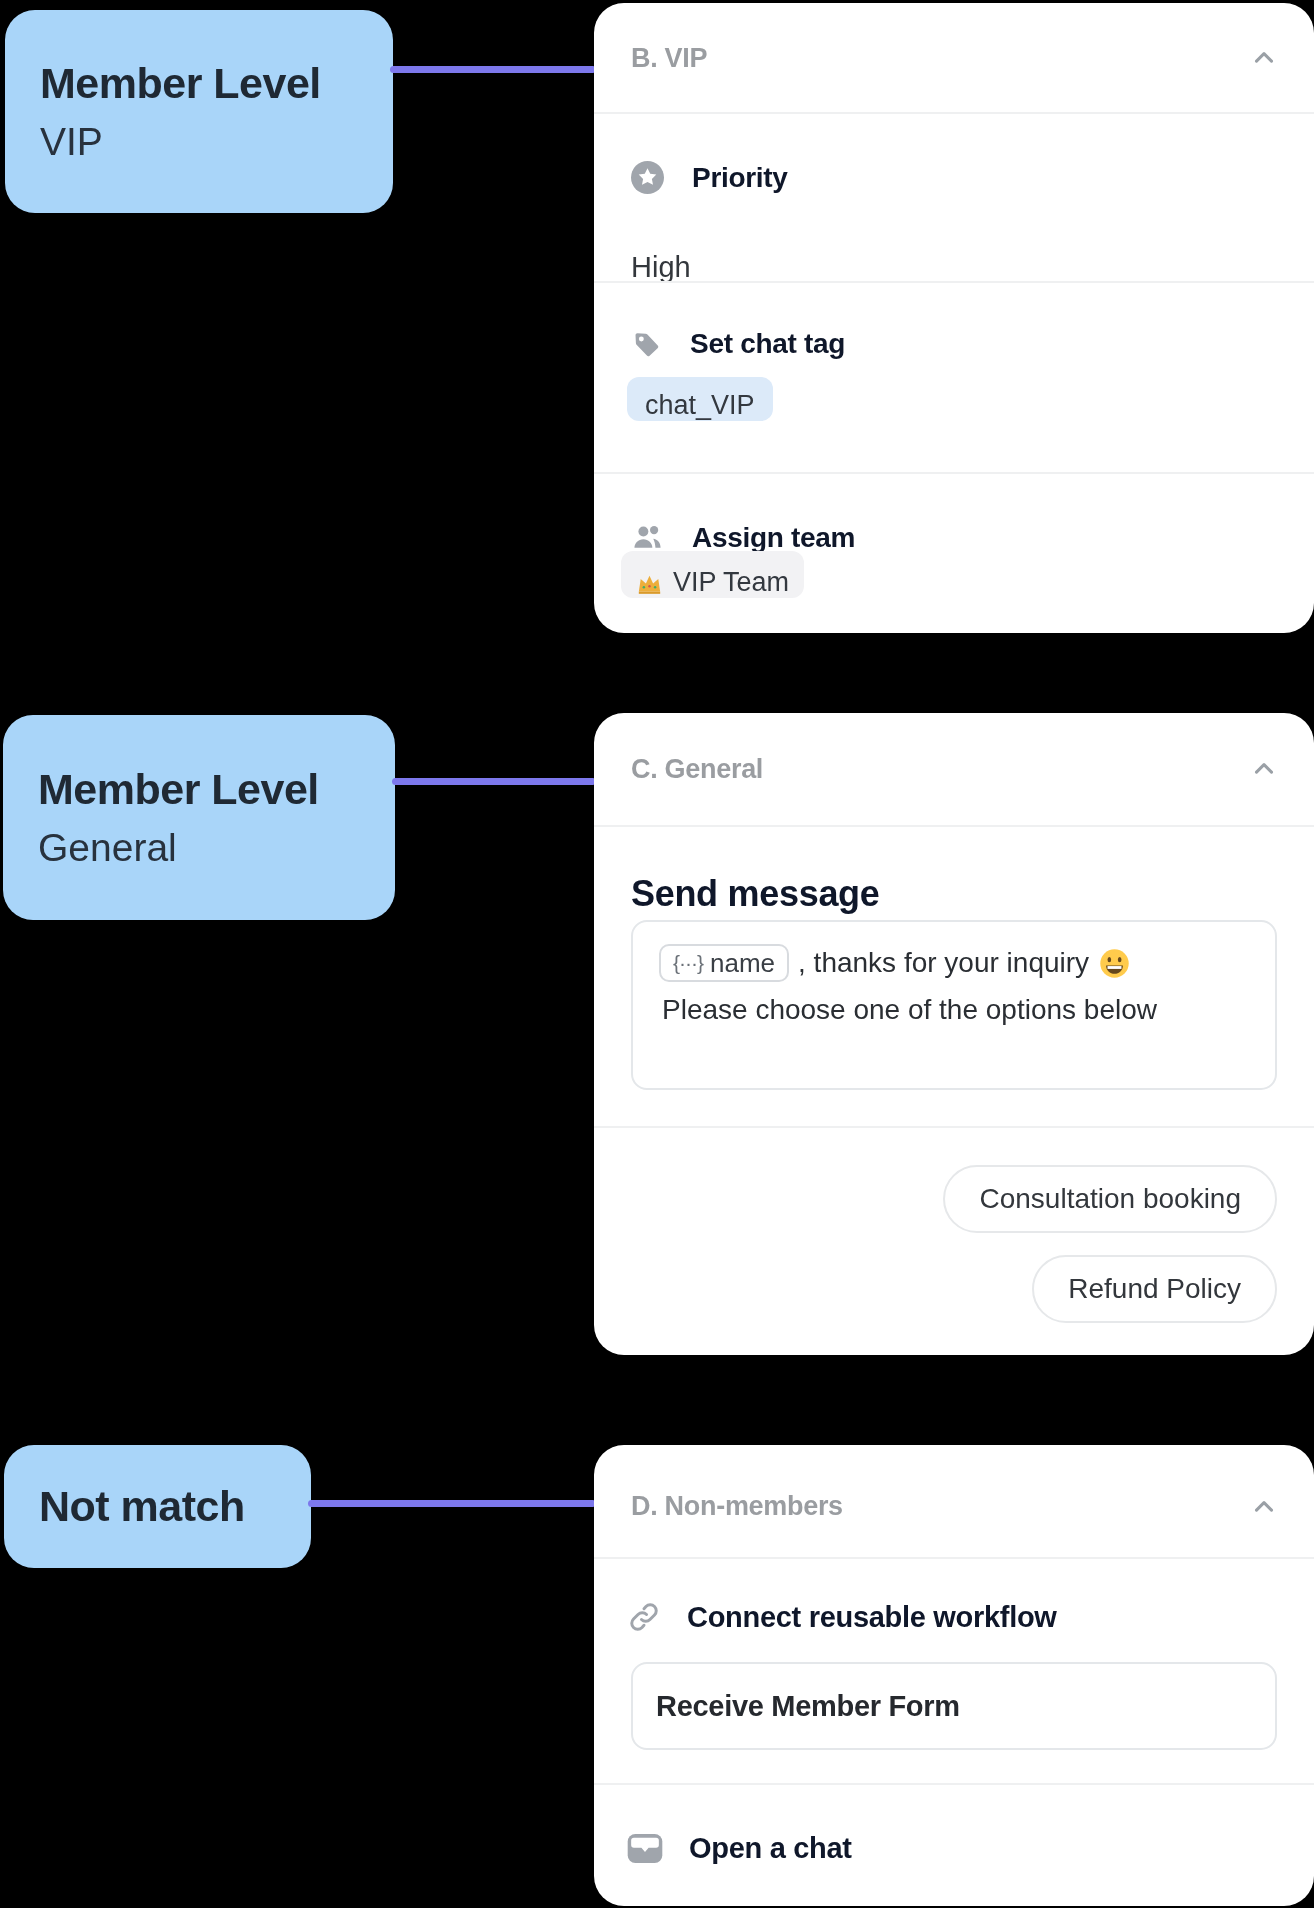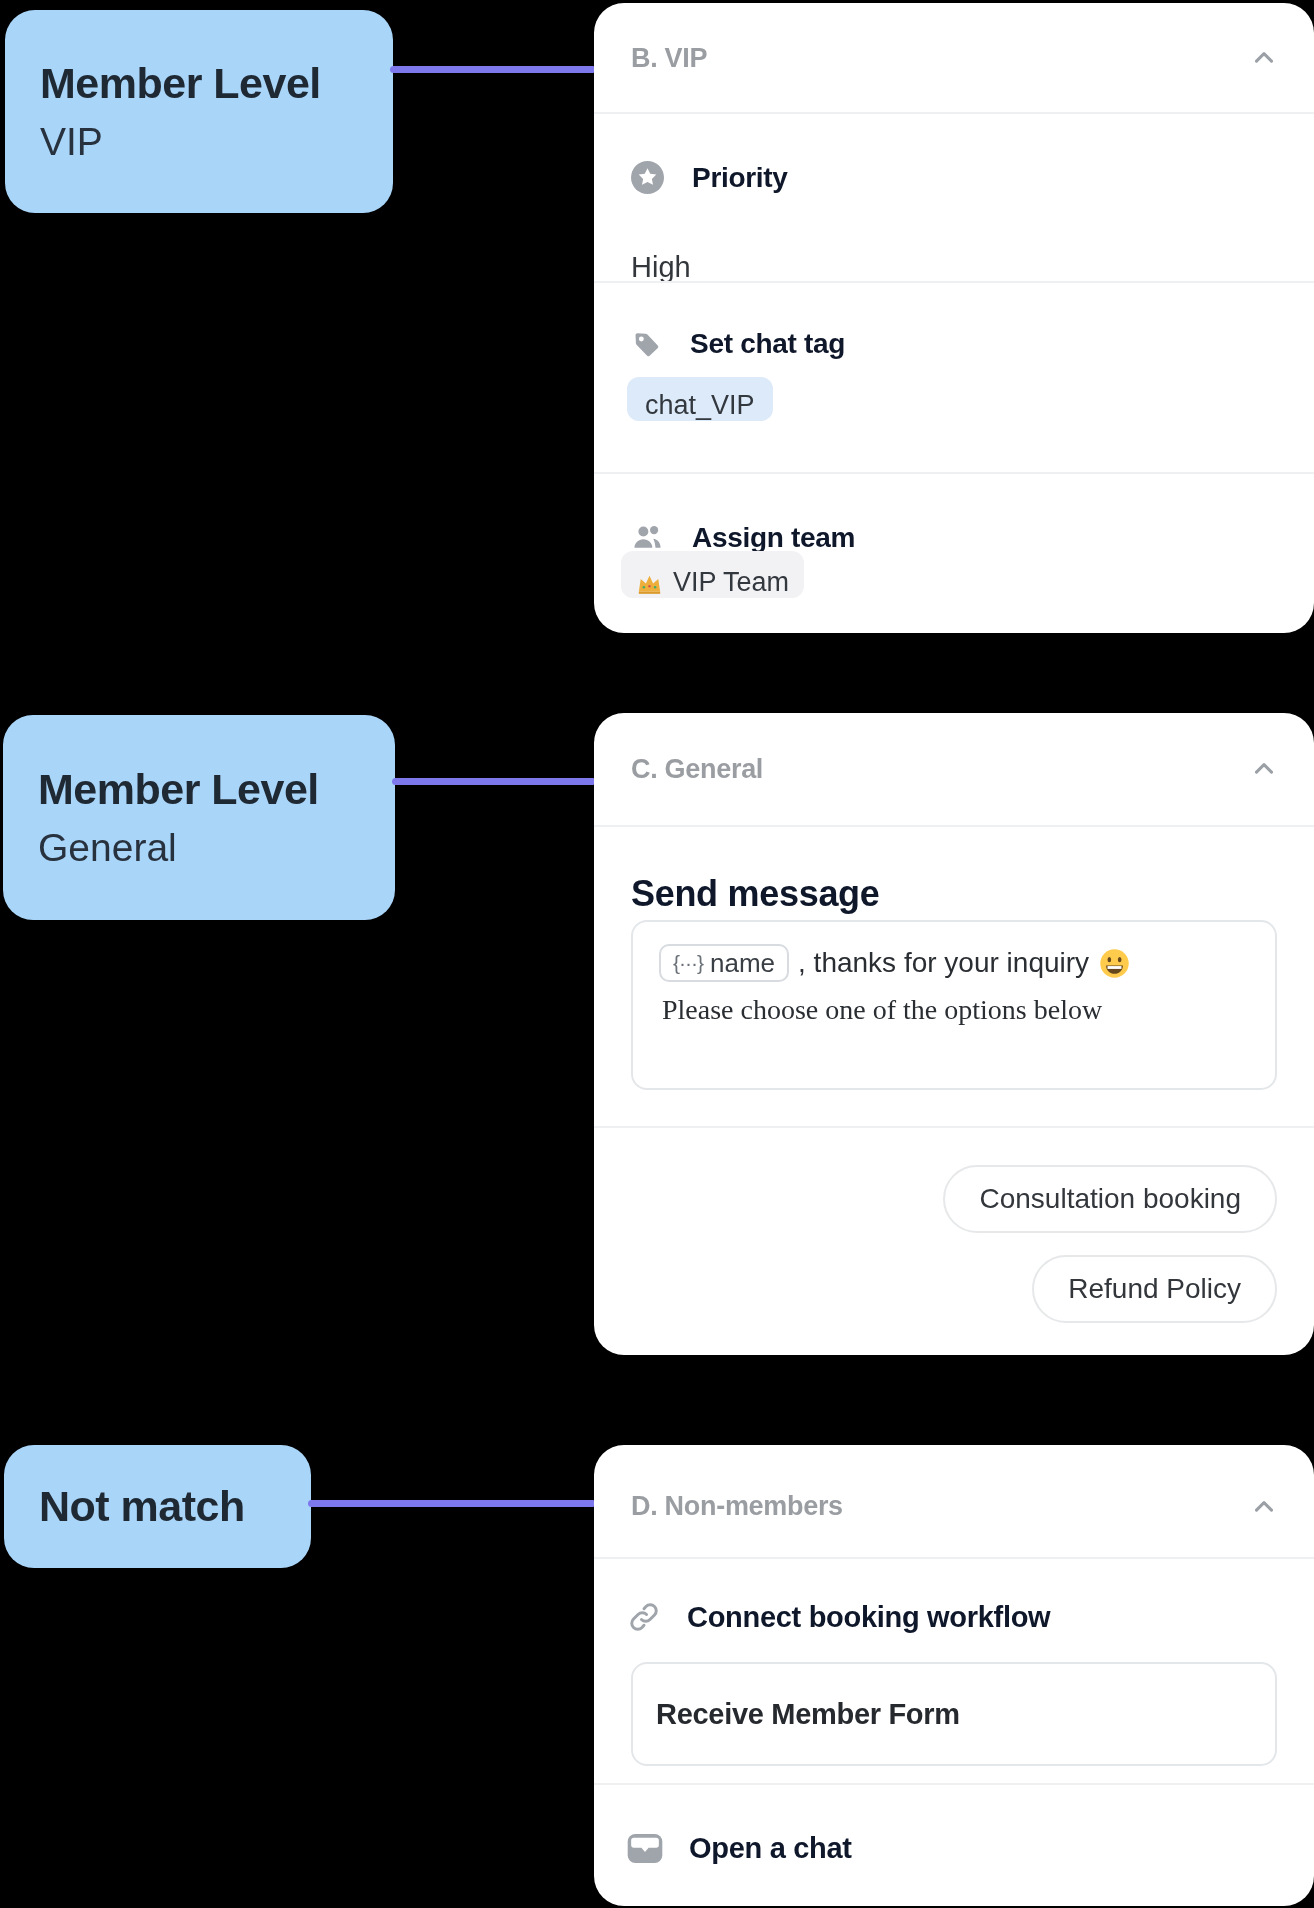--- a/index.html
+++ b/index.html
@@ -33,27 +33,27 @@
   .chip-gray { background:#F2F2F4; gap:10px; padding:0 15px; }
 
   .msg-box { position:absolute; left:37px; width:646px; height:170px; background:#fff;
              border:2px solid #E4E7EA; border-radius:16px; padding:22px 26px; }
   .msg-line1 { display:flex; align-items:center; }
   .token-chip { display:inline-flex; align-items:center; gap:7px; height:38px; padding:0 12px;
                 border:2px solid #D8DBDF; border-radius:10px; background:#fff; }
   .token-glyph { font-size:21px; color:#6B7178; letter-spacing:-1px; }
   .token-text { font-size:26px; color:#3A3F45; }
   .msg-text { font-size:28px; color:#2A2E33; margin-left:9px; }
-  .msg-line2 { font-size:28px; color:#2A2E33; margin-top:12px; padding-left:3px;font-family:Liberation Serif, serif; }
+  .msg-line2 { font-size:28px; color:#2A2E33; margin-top:12px; padding-left:3px; }
 
   .pill-btn { position:absolute; right:37px; height:68px; display:inline-flex; align-items:center;
               padding:0 34px; border:2px solid #E6E8EA; border-radius:34px; background:#fff;
               font-size:28px; color:#33373C; }
 
-  .wf-box { position:absolute; left:37px; width:646px; height:104px; border:2px solid #E4E7EA;
+  .wf-box { position:absolute; left:37px; width:646px; height:88px; border:2px solid #E4E7EA;
             border-radius:16px; background:#fff; display:flex; align-items:center; padding-left:23px; }
   .wf-box .txt { font-size:29px; font-weight:700; color:#26292E; letter-spacing:-0.3px; }
 
   .icon { flex:0 0 auto; display:block; }
 </style>
 </head>
 <body>
 
 <div id="canvas">
 
@@ -175,21 +175,21 @@
         <path d="M6 14.5l6-6 6 6" fill="none" stroke="#9AA0A6" stroke-width="2.4" stroke-linecap="round" stroke-linejoin="round"></path>
       </svg>
     </div>
     <div class="divider" style="top:112px;"></div>
 
     <div class="row-label" style="top:155px; left:33px; gap:26px;">
       <svg class="icon" width="34" height="34" viewBox="0 0 24 24">
         <path d="M10.2 13.8a4.2 4.2 0 006 0l3.2-3.2a4.2 4.2 0 10-6-6L12 6.2" fill="none" stroke="#A0A5AC" stroke-width="2.1" stroke-linecap="round"></path>
         <path d="M13.8 10.2a4.2 4.2 0 00-6 0l-3.2 3.2a4.2 4.2 0 106 6l1.4-1.6" fill="none" stroke="#A0A5AC" stroke-width="2.1" stroke-linecap="round"></path>
       </svg>
-      <div class="txt" style="font-size:29px;">Connect booking workflow</div>
+      <div class="txt" style="font-size:29px;">Connect reusable workflow</div>
     </div>
 
     <div class="wf-box" style="top:217px;">
       <div class="txt">Receive Member Form</div>
     </div>
 
     <div class="divider" style="top:338px;"></div>
 
     <div class="row-label" style="top:387px; left:33px; gap:26px;">
       <svg class="icon" width="36" height="31" viewBox="0 0 26 22">

